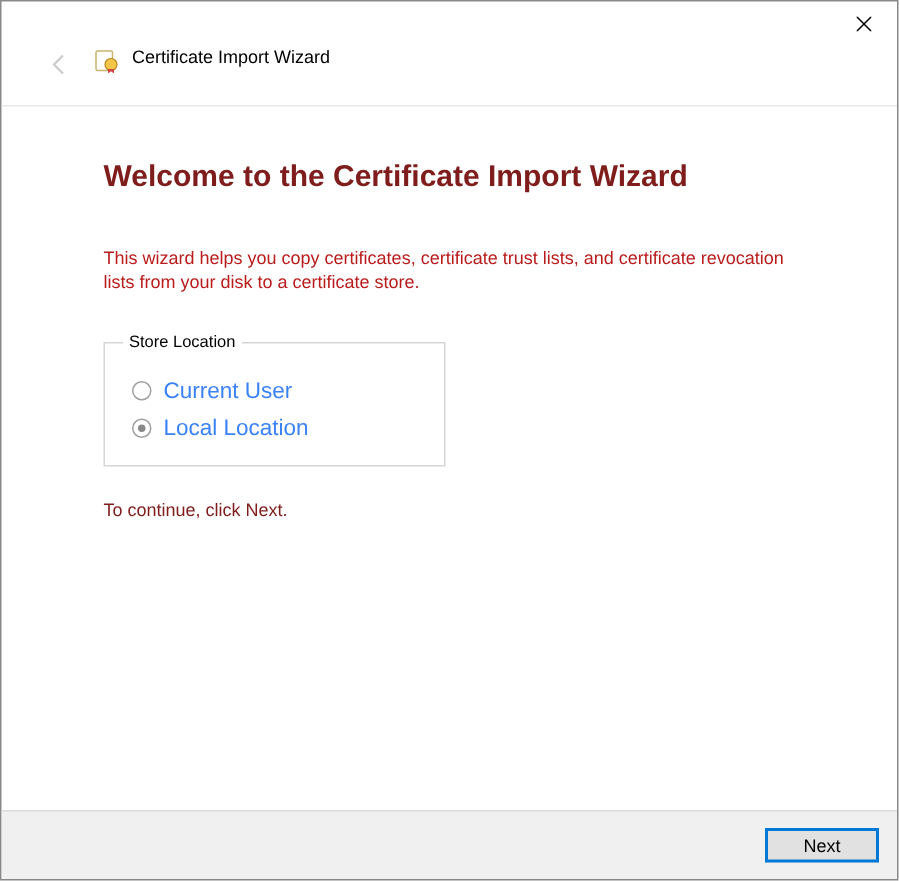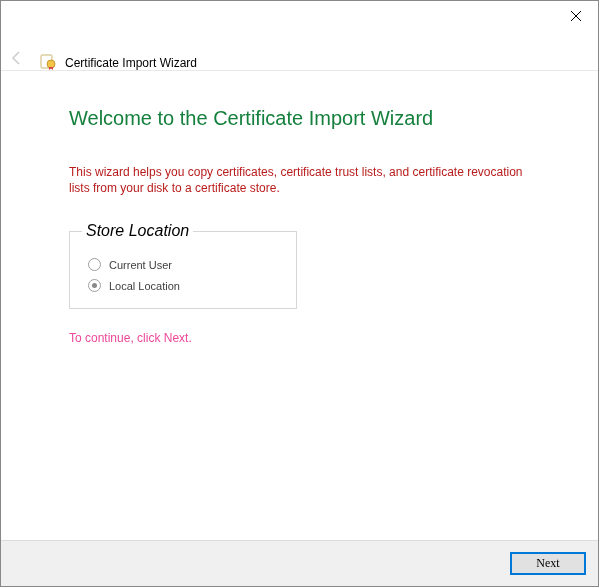--- a/index.html
+++ b/index.html
@@ -25,22 +25,22 @@
       height: 30px;
       display: flex;
       align-items: center;
       justify-content: center;
       cursor: pointer;
     }
     .close-btn svg { width: 10px; height: 10px; }
     .header {
       height: 40px;
       display: flex;
-      align-items: flex-end;
-      padding: 0 4px;
+      align-items: flex-start;
+      padding: 0 27px;
       border-bottom: 1px solid #e8e8e8;
     }
     .back-arrow {
       width: 24px;
       height: 24px;
       display: flex;
       align-items: center;
       justify-content: center;
       margin-right: 10px;
       opacity: 0.4;
@@ -56,42 +56,41 @@
     }
     .header-title {
       font-size: 12px;
       color: #000;
     }
     .content {
       padding: 36px 60px 10px 68px;
     }
     .page-title {
       font-size: 20px;
-      font-weight: 400;
-      color: #15803d;
+      font-weight: 700;
+      color: #7f1d1d;
       margin-bottom: 34px;
     }
     .para {
       font-size: 12px;
       line-height: 1.35;
       color: #b91c1c;
       margin-bottom: 26px;
     }
     fieldset.store {
       border: 1px solid #d6d6d6;
       padding: 10px 12px 16px 12px;
       width: 228px;
       margin-top: 6px;
       margin-bottom: 22px;
     }
     fieldset.store legend {
-      font-size: 16px;
+      font-size: 11px;
       padding: 0 4px;
       color: #000;
-      font-style: italic;
     }
     .radio-row {
       display: flex;
       align-items: center;
       margin-top: 8px;
       padding-left: 6px;
     }
     .radio-circle {
       width: 13px;
       height: 13px;
@@ -104,26 +103,26 @@
       background: #fff;
     }
     .radio-circle.selected::after {
       content: "";
       width: 5px;
       height: 5px;
       background: #888;
       border-radius: 50%;
     }
     .radio-label {
-      font-size: 11px;
-      color: #404040;
+      font-size: 15px;
+      color: #3b82f6;
     }
     .continue-text {
       font-size: 12px;
-      color: #ec4899;
+      color: #7f1d1d;
     }
     .footer {
       position: absolute;
       bottom: 0;
       left: 0;
       right: 0;
       height: 46px;
       background: #f0f0f0;
       border-top: 1px solid #dcdcdc;
       display: flex;
@@ -138,21 +137,20 @@
       font-size: 12px;
       font-family: inherit;
       background: #e1e1e1;
       border: 1px solid #adadad;
       cursor: pointer;
       padding: 0 12px;
     }
     .btn.primary {
       border: 2px solid #0078d7;
       background: #e1e1e1;
-      font-family: Liberation Serif, serif;
     }
   </style>
 </head>
 <body>
 
 <div class="titlebar">
   <div class="close-btn">
     <svg viewBox="0 0 10 10">
       <line x1="0" y1="0" x2="10" y2="10" stroke="#000" stroke-width="1"></line>
       <line x1="10" y1="0" x2="0" y2="10" stroke="#000" stroke-width="1"></line>

